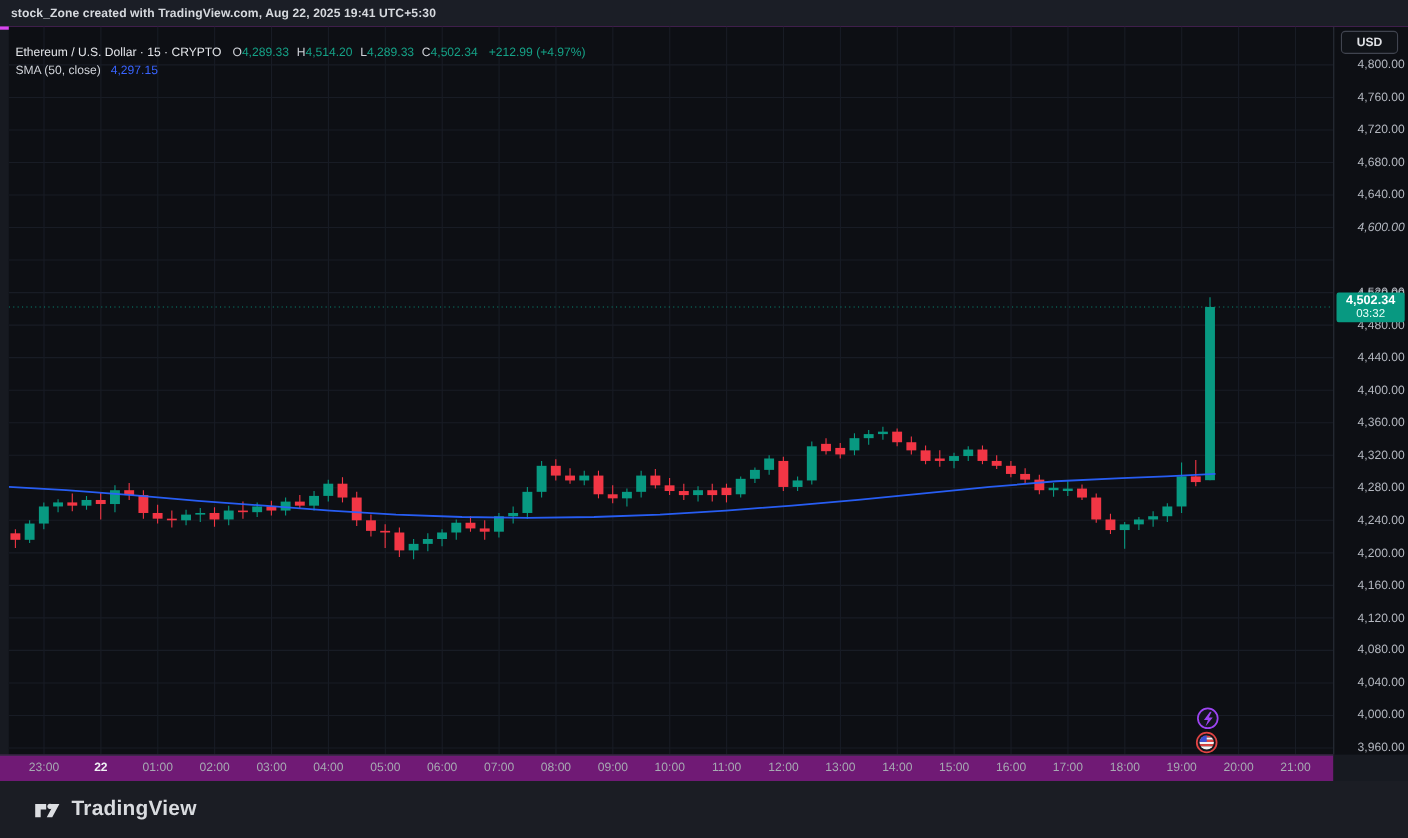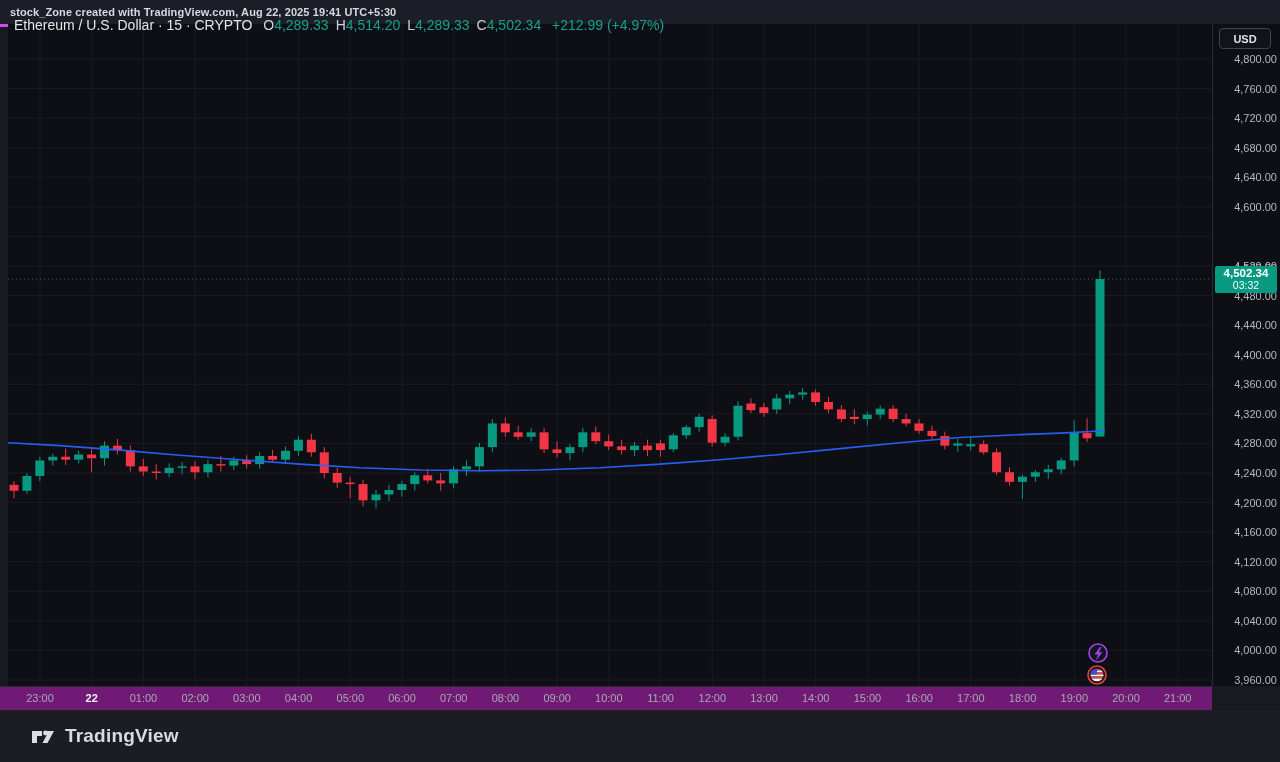--- a/index.html
+++ b/index.html
@@ -6,21 +6,21 @@
   #app{position:relative;width:1280px;height:762px;overflow:hidden;
        font-family:"Liberation Sans",sans-serif;background:#171a21;color:#d5d8dd;}
   
   #topbar{position:absolute;left:0;top:0;width:1280px;height:24px;background:#1b1e26;
           border-bottom:3px solid #d946ef;display:flex;align-items:center;text-align:center;}
   #topbar .title{margin-left:10px;font-size:11px;font-weight:700;color:#d6d9de;letter-spacing:.1px;}
   
   #pane{position:absolute;left:8px;top:24px;width:1204px;height:662px;background:#0d0f14;}
   #chart-svg{position:absolute;left:8px;top:24px;}
   
-  #legend{position:absolute;left:14px;top:18px;z-index:5;font-size:14px;line-height:15px;}
+  #legend{position:absolute;left:14px;top:41px;z-index:5;font-size:11px;line-height:15px;}
   #legend .row{white-space:nowrap;margin-bottom:1px;}
   #legend .sym{color:#e4e6ea;}
   #legend .k{color:#cfd2d8;margin-left:7px;}
   #legend .v{color:#15a287;}
   #legend .chg{color:#15a287;margin-left:7px;}
   #legend .vol{color:#d0d3d9;}
   #legend .sma-label{color:#d0d3d9;}
   #legend .sma-val{color:#3964ff;margin-left:6px;}
   
   #price-axis{position:absolute;left:1212px;top:24px;width:68px;height:662px;background:#0d0f14;
@@ -298,31 +298,35 @@
   </g>
 </g>
     </svg>
 
   <div id="legend">
     <div class="row">
       <span class="sym">Ethereum / U.S. Dollar · 15 · CRYPTO</span>
       <span id="ohlc-values"><span class="k">O</span><span class="v">4,289.33</span><span class="k">H</span><span class="v">4,514.20</span><span class="k">L</span><span class="v">4,289.33</span><span class="k">C</span><span class="v">4,502.34</span></span>
       <span class="chg">+212.99 (+4.97%)</span>
     </div>
+    <div class="row">
+      <span class="sma-label">SMA (50, close)</span>
+      <span class="sma-val">4,297.15</span>
+    </div>
   </div>
 
   <div id="price-axis">
     <button id="usd-btn">USD</button>
     <div id="price-labels">
         <span class="plabel" style="top: 29px;">4,800.00</span>
         <span class="plabel" style="top: 58.5714px;">4,760.00</span>
         <span class="plabel" style="top: 88.1429px;">4,720.00</span>
         <span class="plabel" style="top: 118px;">4,680.00</span>
         <span class="plabel" style="top: 147.286px;">4,640.00</span>
-        <span class="plabel" style="top: 176.857px;">4,600.00</span>
+        <span class="plabel" style="top: 176.857px; font-style: italic;">4,600.00</span>
         <span class="plabel" style="top: 206.429px; margin-top: 32px;">4,560.00</span>
         <span class="plabel" style="top: 236px;">4,520.00</span>
         <span class="plabel" style="top: 265.571px;">4,480.00</span>
         <span class="plabel" style="top: 295.143px;">4,440.00</span>
         <span class="plabel" style="top: 324.714px;">4,400.00</span>
         <span class="plabel" style="top: 354.286px;">4,360.00</span>
         <span class="plabel" style="top: 383.857px;">4,320.00</span>
         <span class="plabel" style="top: 413.429px;">4,280.00</span>
         <span class="plabel" style="top: 443px;">4,240.00</span>
         <span class="plabel" style="top: 472.571px;">4,200.00</span>

